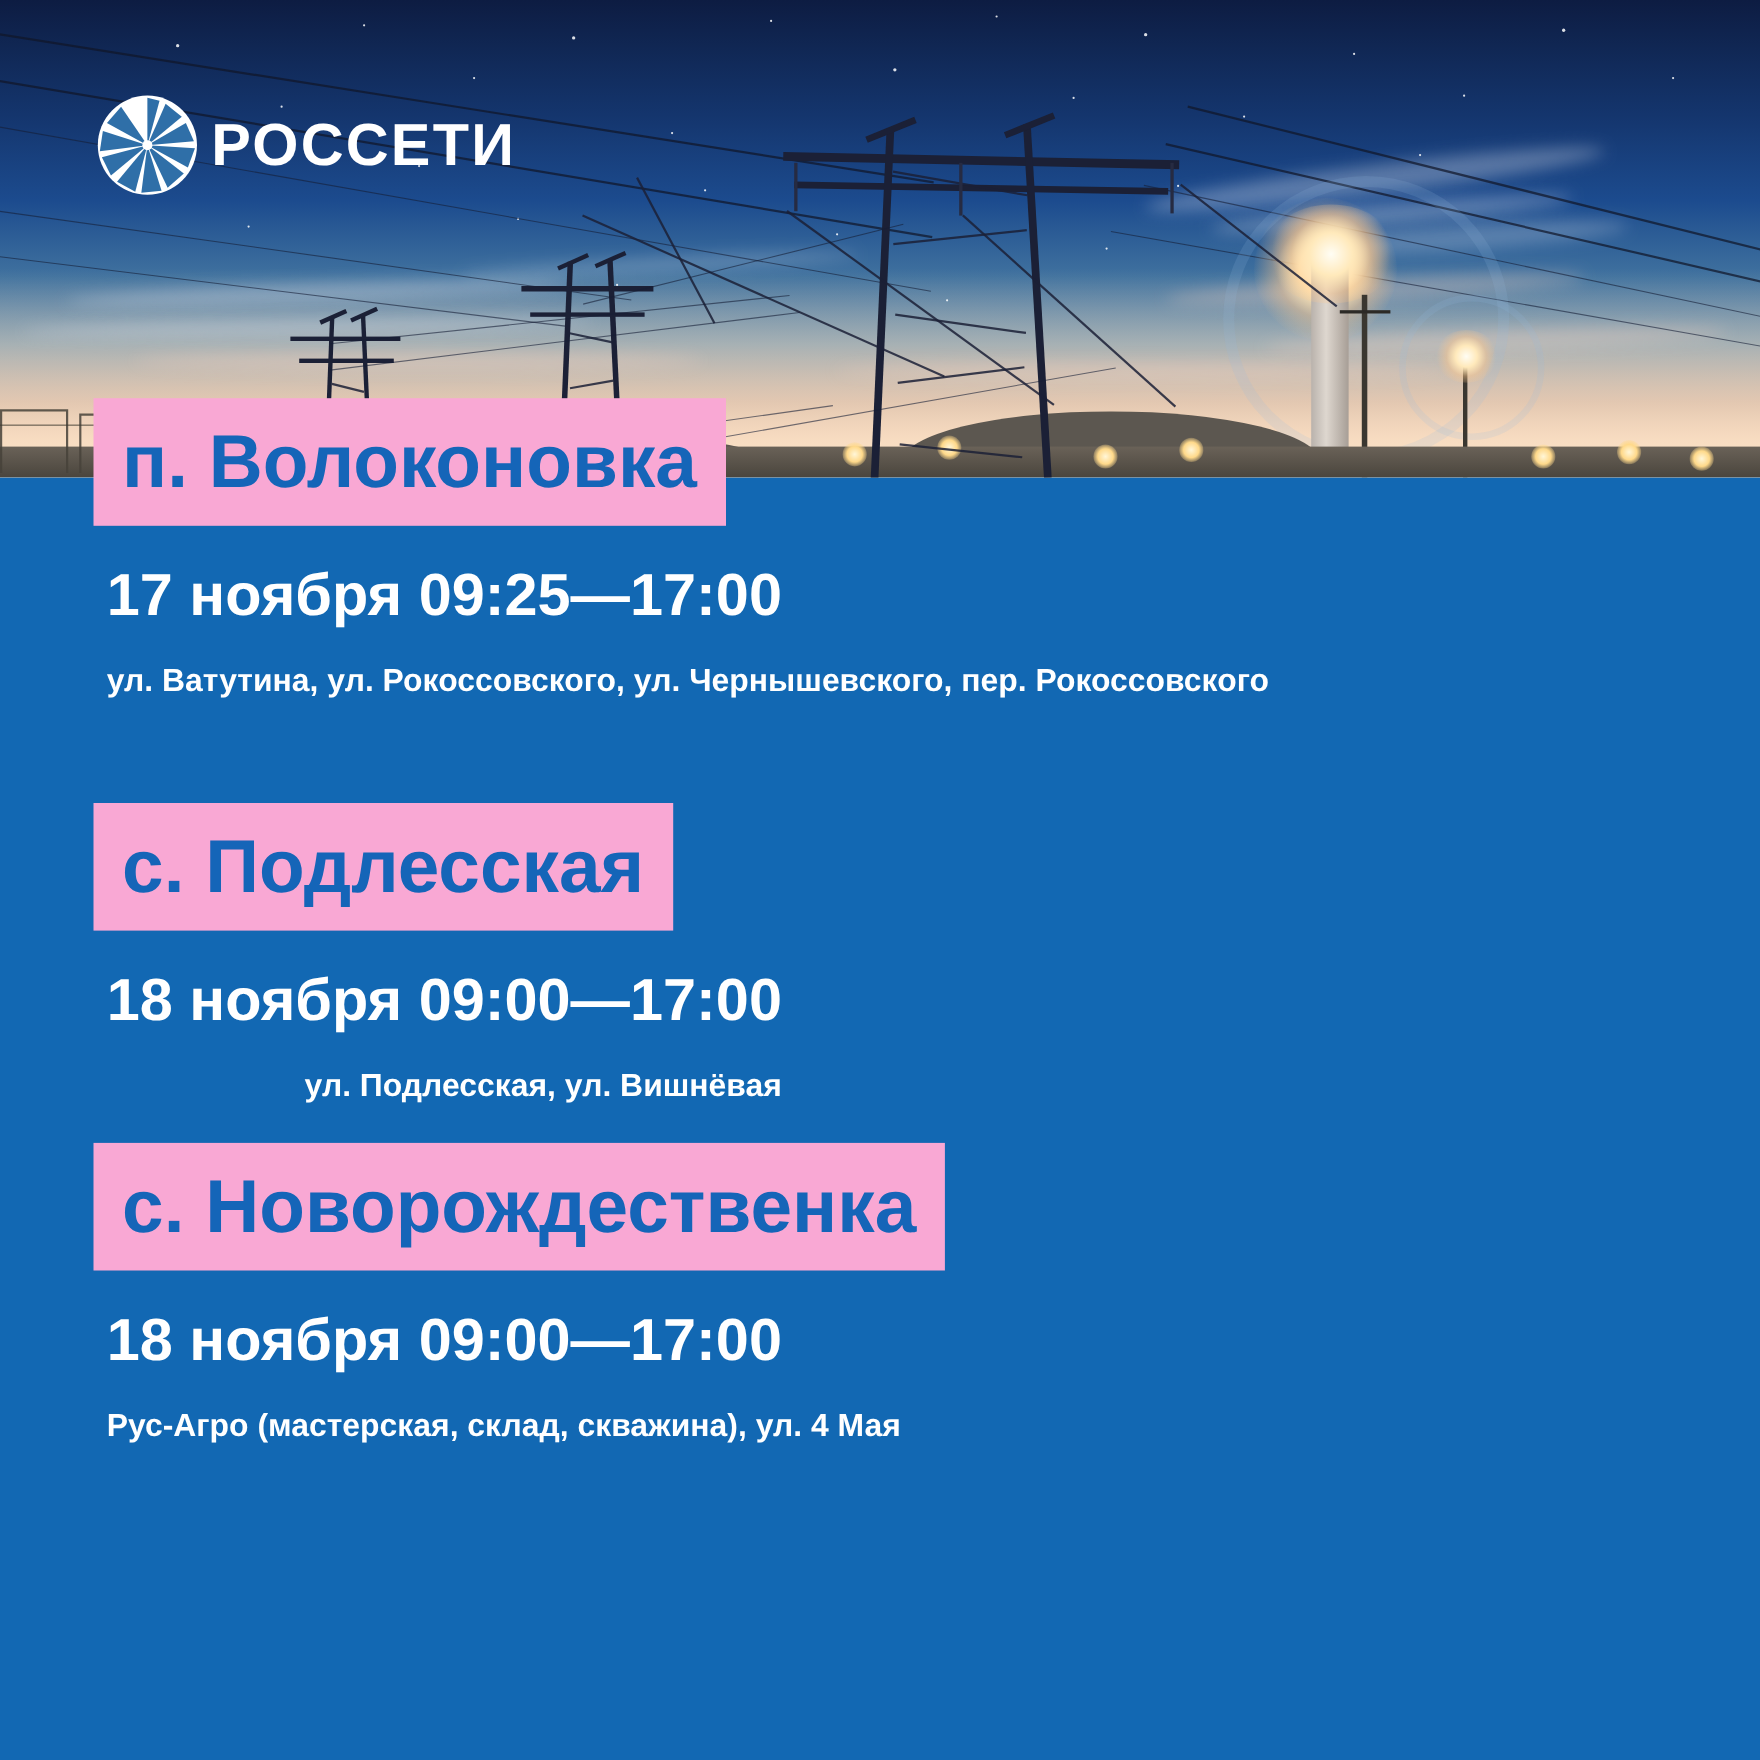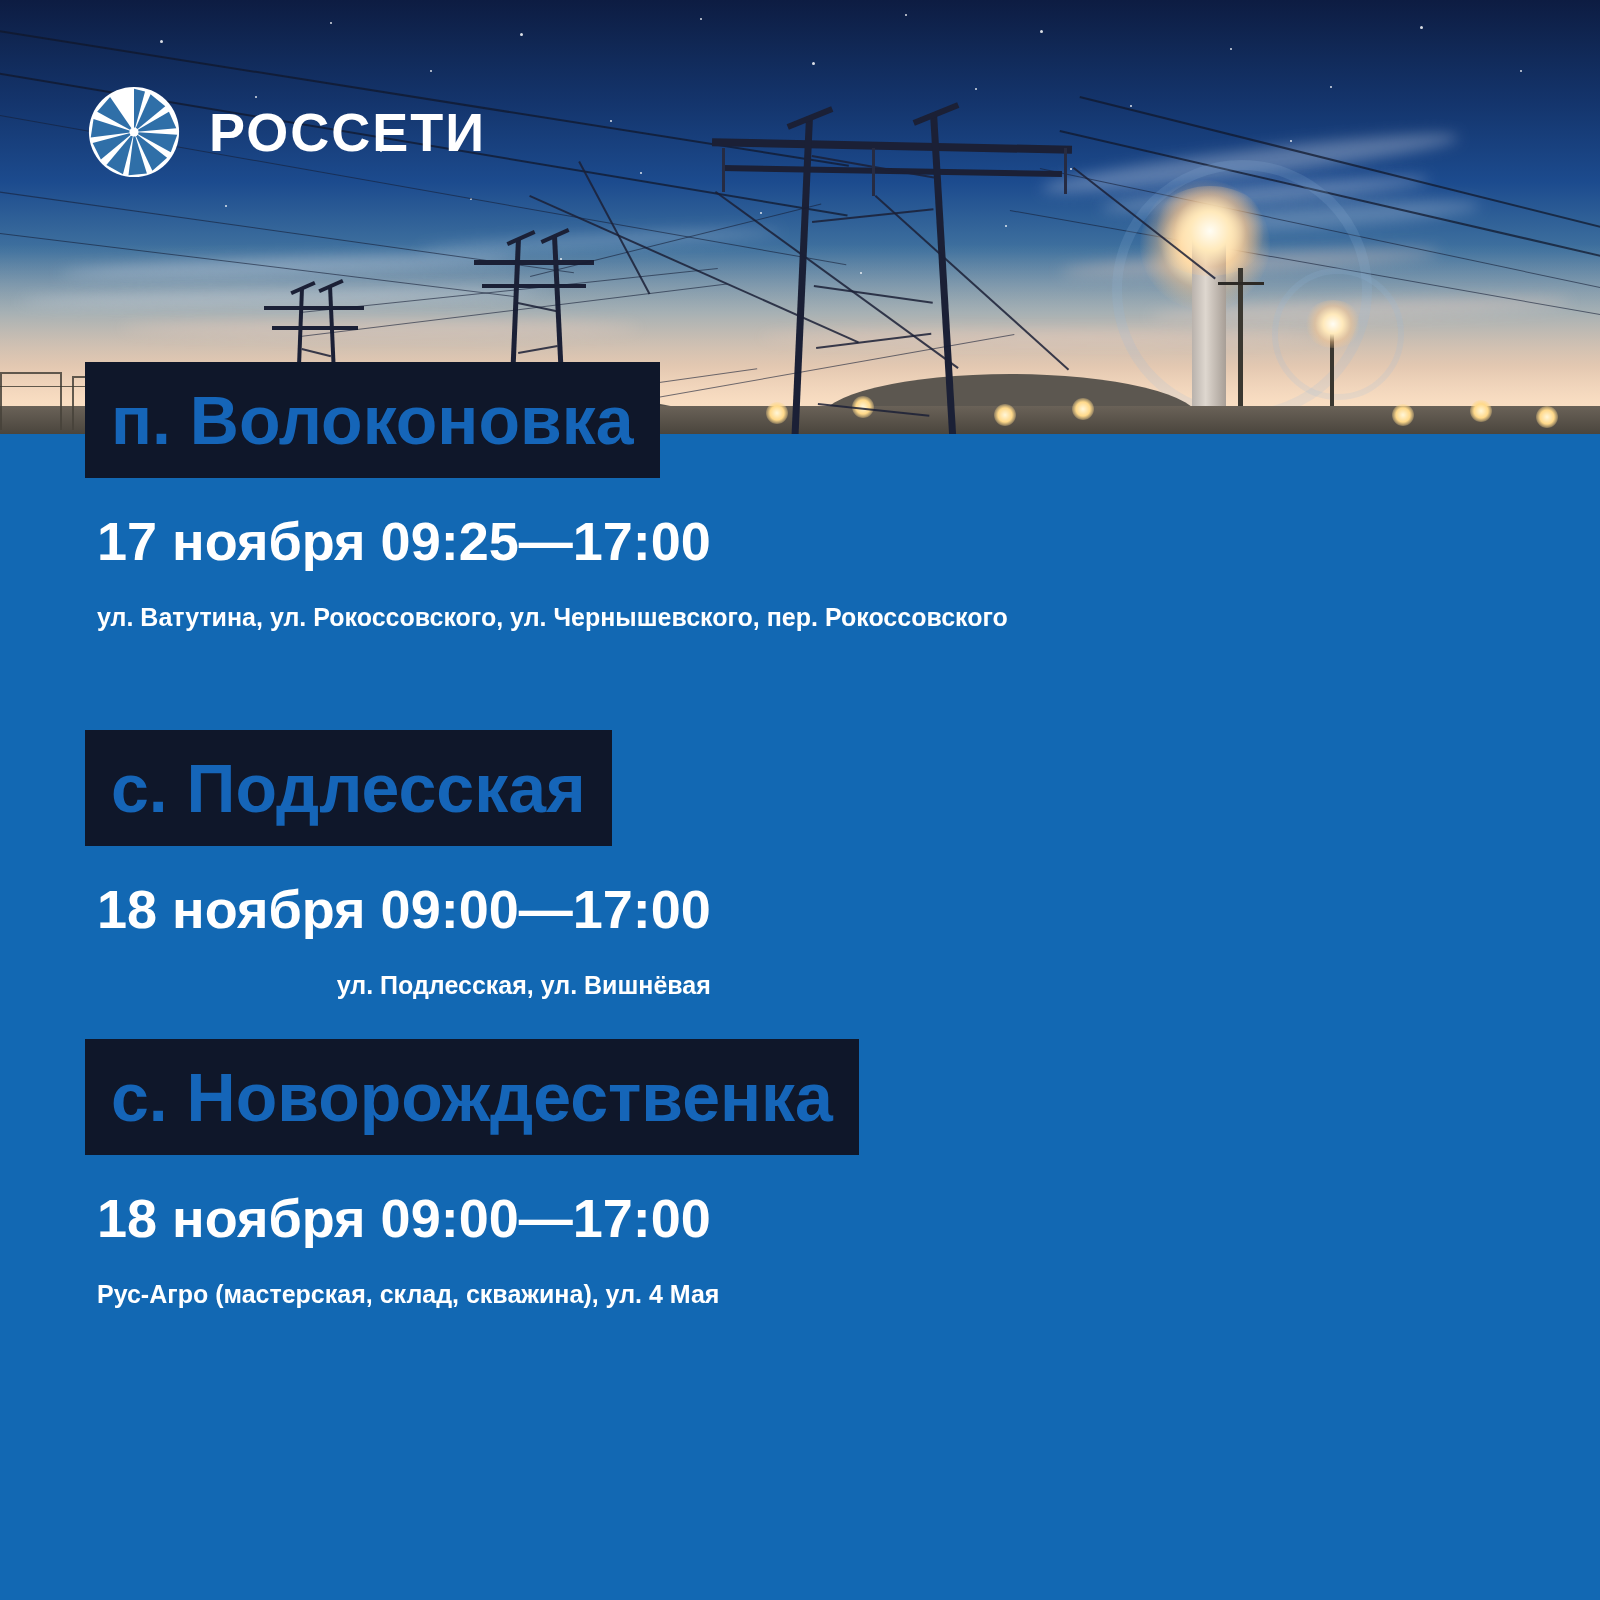--- a/index.html
+++ b/index.html
@@ -149,21 +149,21 @@
     background: #262b42;
   }
 
   
   .logo {
     position: absolute;
     left: 88px;
     top: 86px;
     display: flex;
     align-items: center;
-    gap: 29px;
+    gap: 12px;
     z-index: 40;
   }
   .logo-mark { width: 92px; height: 92px; display: block; }
   .logo-text {
     color: #ffffff;
     font-size: 54px;
     font-weight: 700;
     letter-spacing: 2px;
     line-height: 1;
     white-space: nowrap;
@@ -174,39 +174,39 @@
     position: absolute;
     left: 0;
     top: 0;
     width: 1600px;
     z-index: 30;
   }
   .block { position: absolute; left: 85px; }
 
   .name-band {
     display: inline-block;
-    background: #0f172a;
+    background: #f9a8d4;
     color: #1565b8;
     font-size: 68px;
     font-weight: 700;
     line-height: 1;
     padding: 24px 26px 24px 26px;
     white-space: nowrap;
   }
   .datetime {
     color: #ffffff;
     font-size: 54px;
     font-weight: 700;
     line-height: 1;
     white-space: nowrap;
     padding-left: 12px;
   }
   .streets {
     color: #ffffff;
-    font-size: 25px;
+    font-size: 29px;
     font-weight: 700;
     line-height: 1.2;
     white-space: nowrap;
     padding-left: 12px;
   }
 </style>
 </head>
 <body>
 
 <div id="poster">

